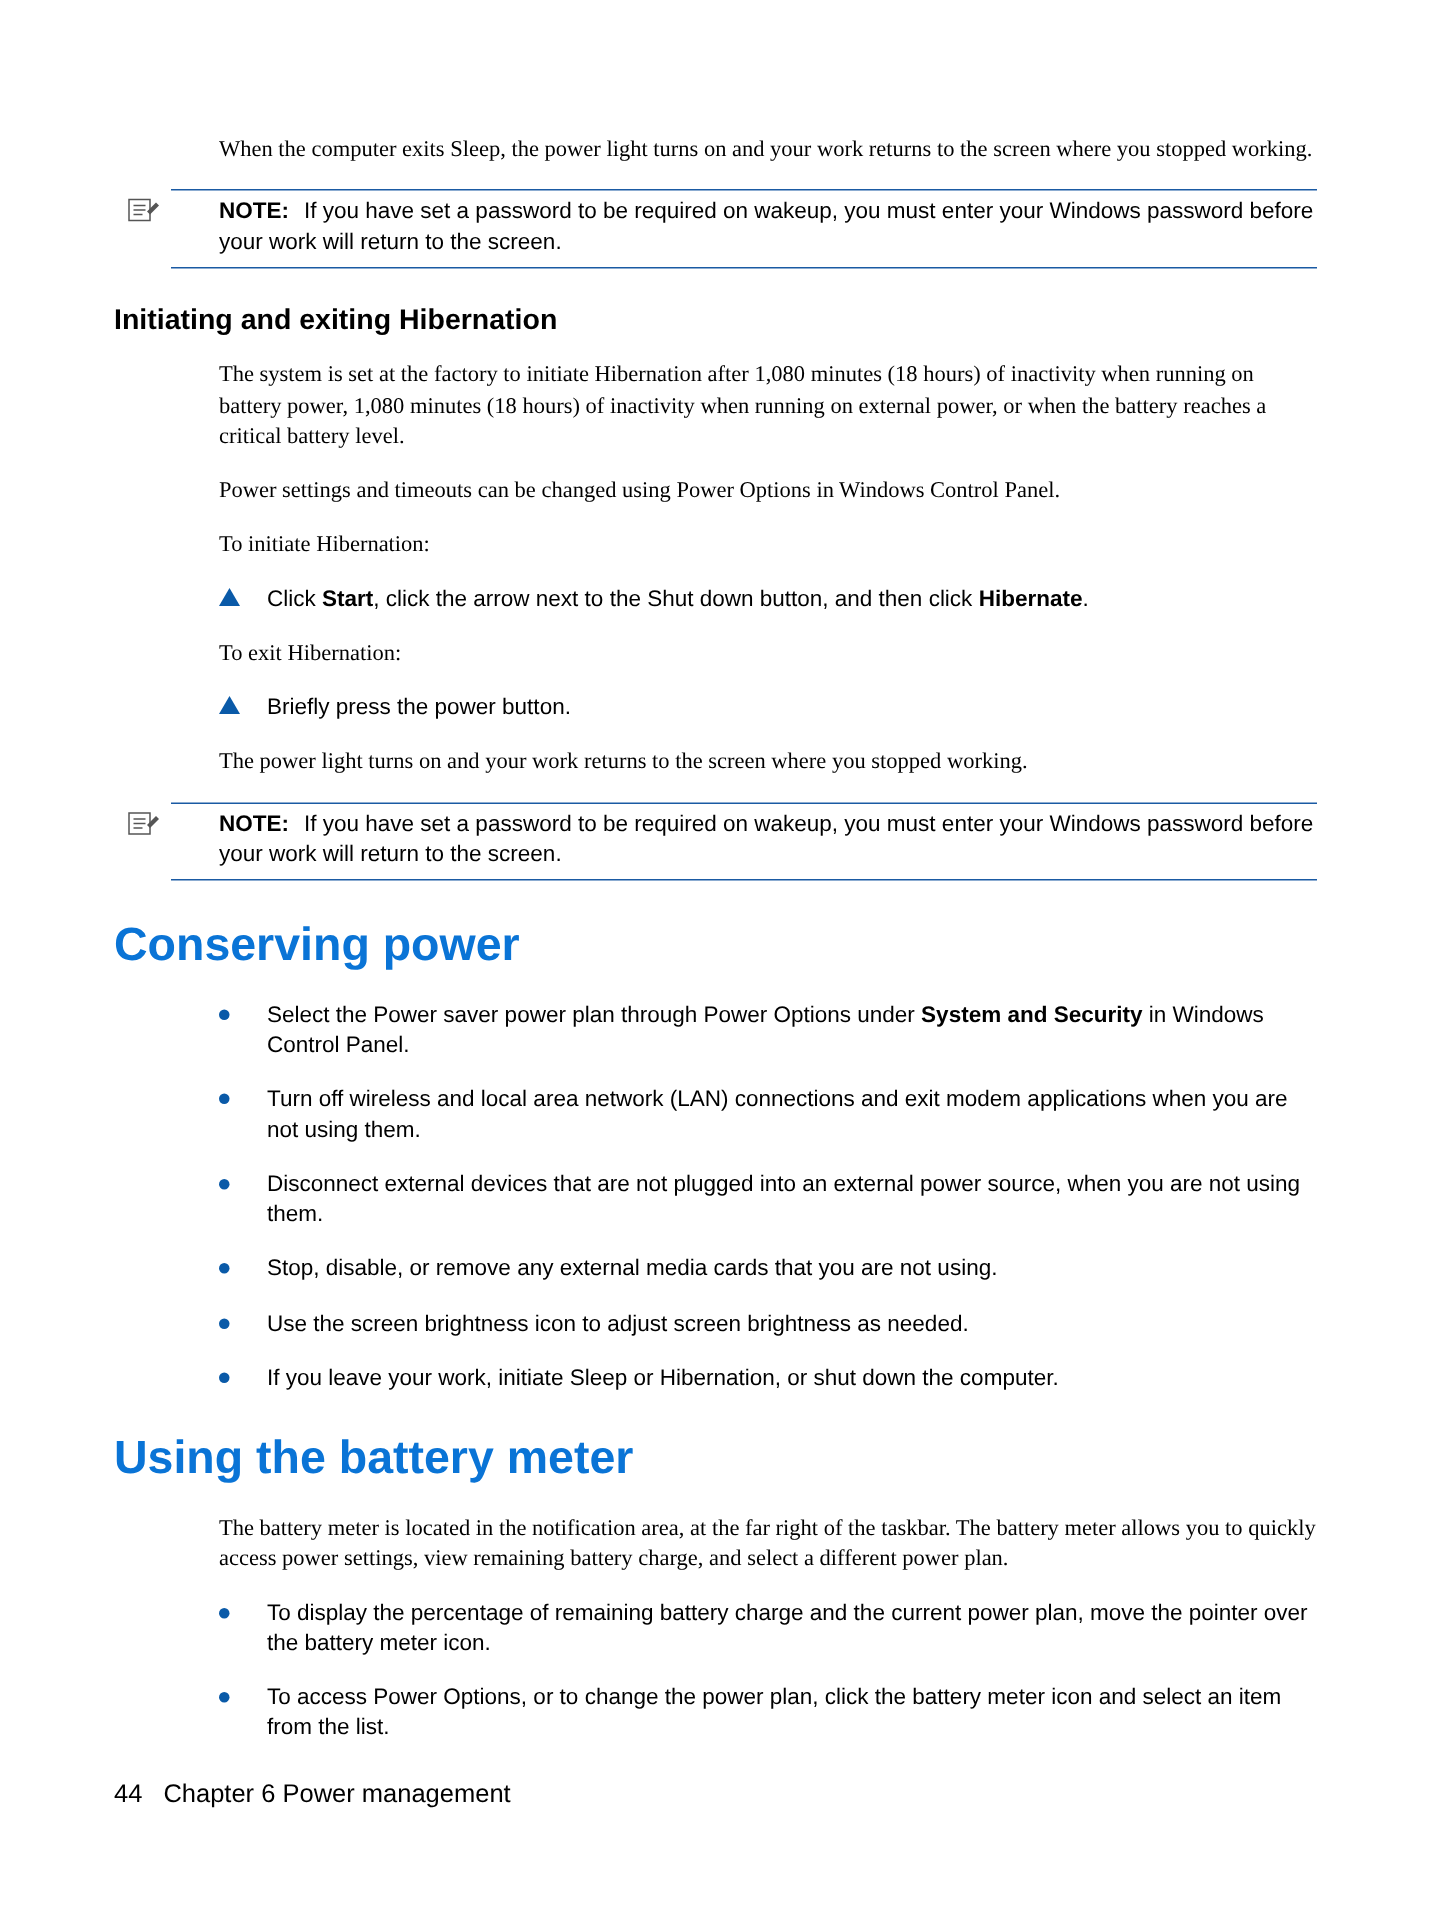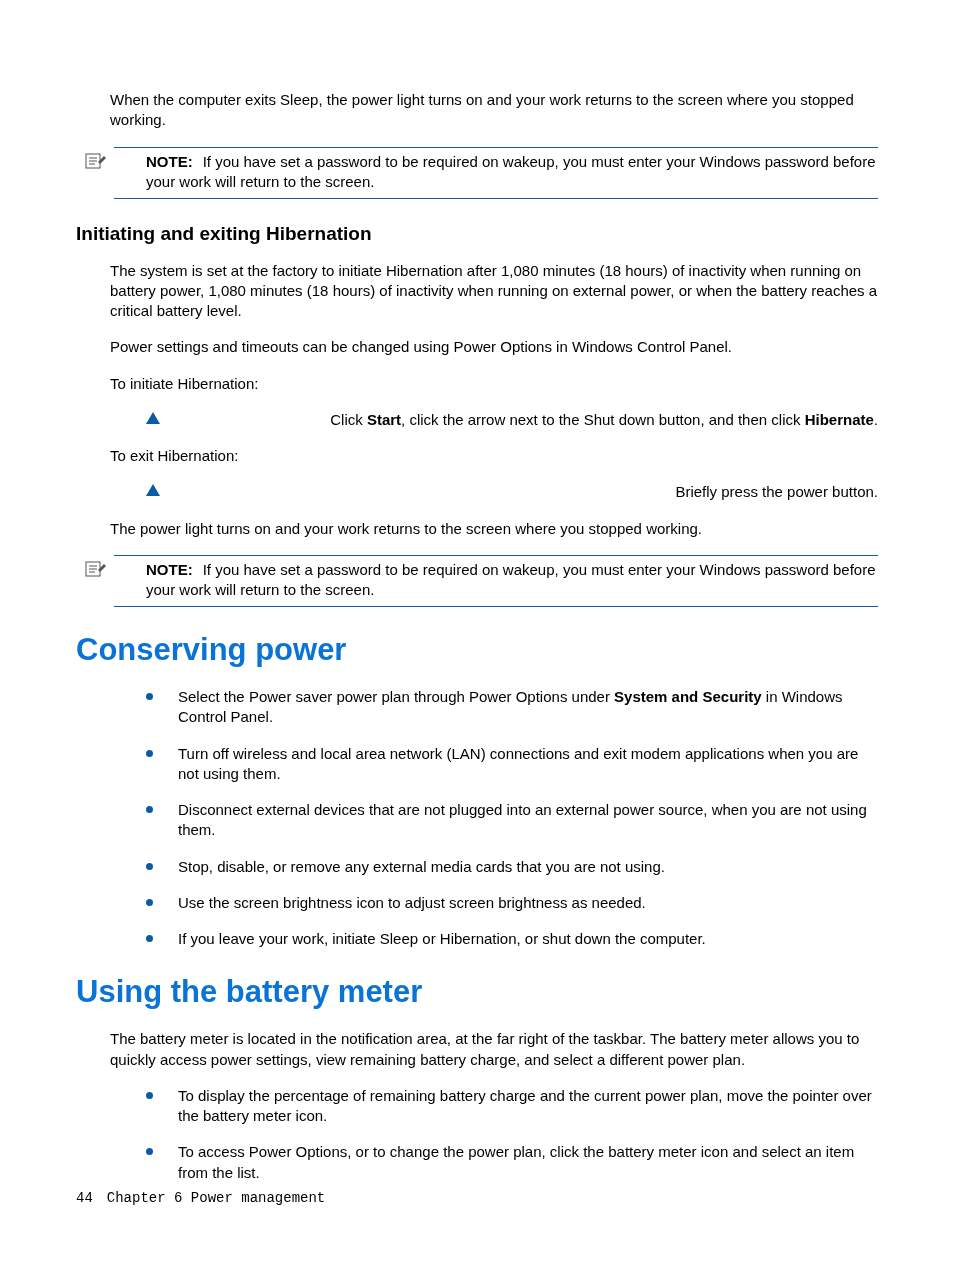--- a/index.html
+++ b/index.html
@@ -7,21 +7,21 @@
     width: 954px;
     height: 1270px;
     background: #fff;
     font-family: Arial, Helvetica, sans-serif;
     font-size: 15px;
     color: #000;
     position: relative;
     padding: 90px 76px 0 76px;
     line-height: 1.35;
   }
-  .content { margin-left: 34px; }
+  .content { margin-left: 70px; font-family: Liberation Serif, serif; }
   .para { margin-bottom: 16px; }
   .note-box {
     border-top: 1px solid #1a5aa3;
     border-bottom: 1px solid #1a5aa3;
     margin-left: 38px;
     margin-bottom: 22px;
     padding: 4px 0 6px 0;
     position: relative;
   }
   .note-icon {
@@ -54,42 +54,41 @@
   }
   .tri-bullet .tri {
     width: 0; height: 0;
     border-left: 7px solid transparent;
     border-right: 7px solid transparent;
     border-bottom: 12px solid #0a5aa8;
     margin-right: 18px;
     margin-top: 2px;
     flex-shrink: 0;
   }
-  .tri-bullet .txt { flex: 1; text-align: right; }
+  .tri-bullet .txt { flex: 1; }
   .dot-bullet {
     display: flex;
     margin-left: 70px;
     margin-bottom: 16px;
   }
   .dot-bullet .dot {
     width: 7px; height: 7px;
     border-radius: 50%;
     background: #0a5aa8;
     margin-right: 25px;
     margin-top: 6px;
     flex-shrink: 0;
   }
   .dot-bullet .txt { flex: 1; }
   .bold { font-weight: bold; }
   .footer {
     position: absolute;
     bottom: 62px;
     left: 76px;
-    font-size: 14px;
-    font-family: Liberation Mono, monospace;
+    font-size: 17px;
   }
   .footer .pn { margin-right: 14px; }
 </style>
 </head>
 <body>
 
 <div class="content para">When the computer exits Sleep, the power light turns on and your work returns to the screen where you stopped working.</div>
 
 <div class="note-box">
   <svg class="note-icon" viewBox="0 0 22 18">

